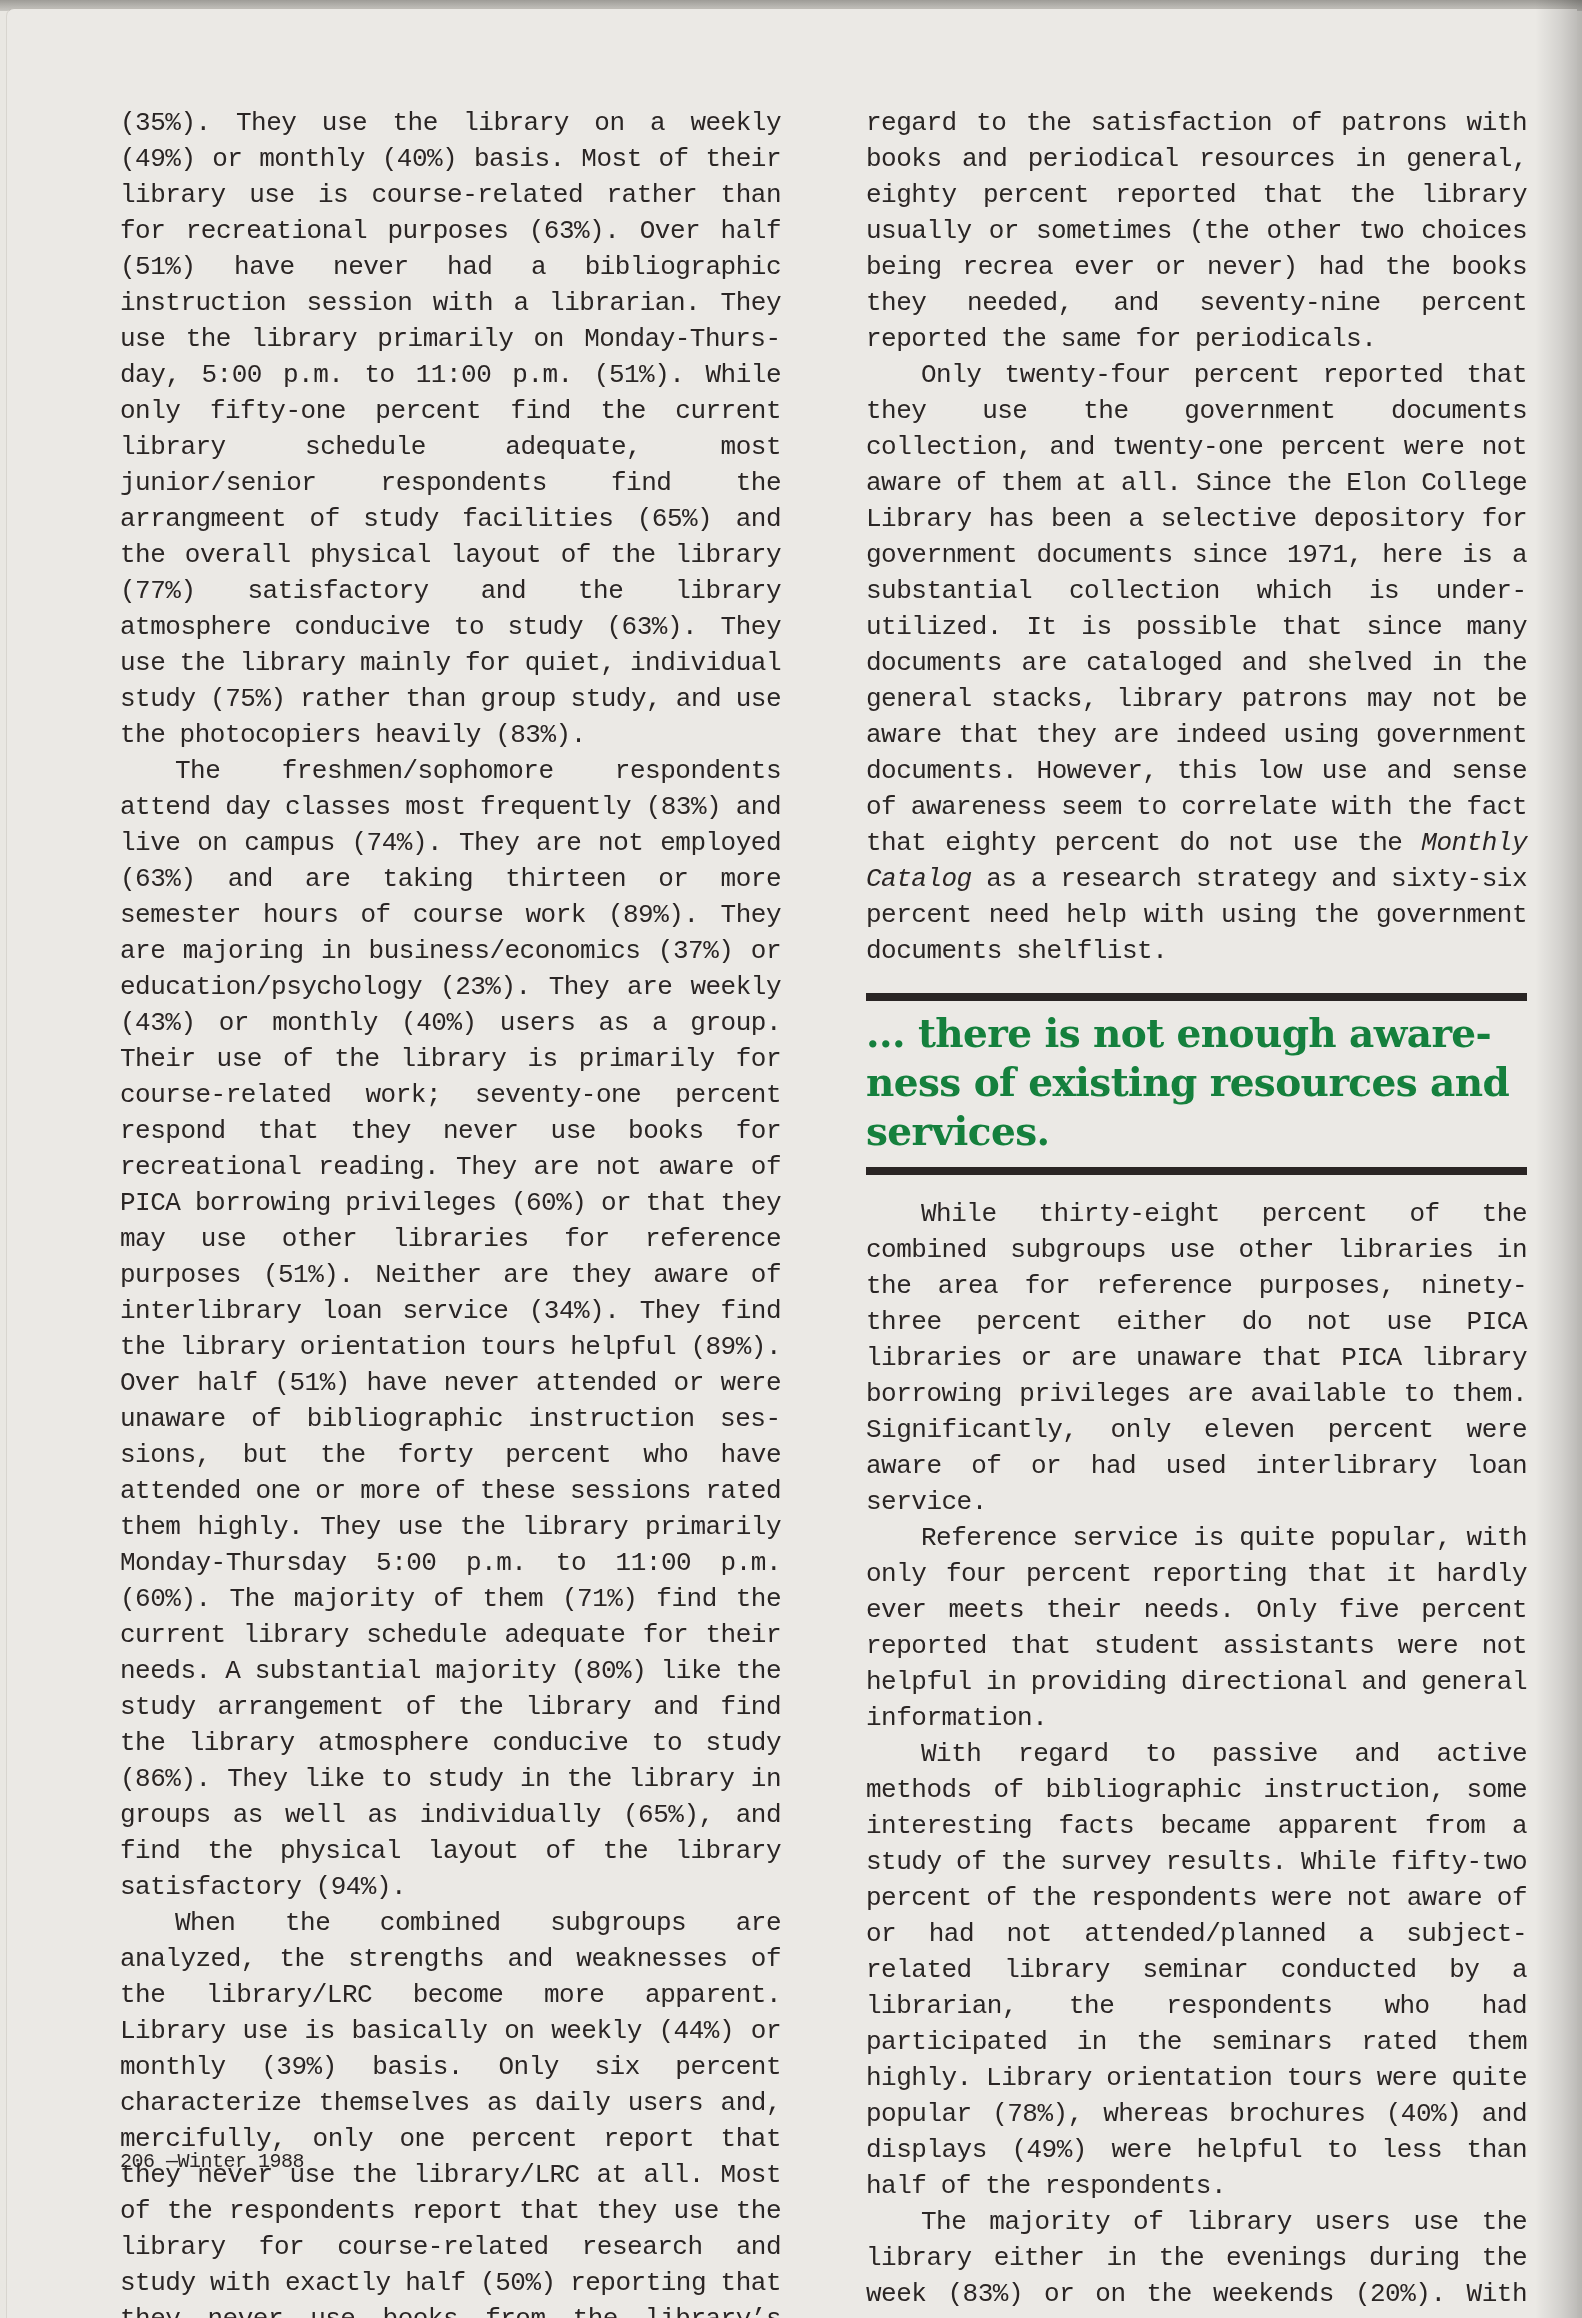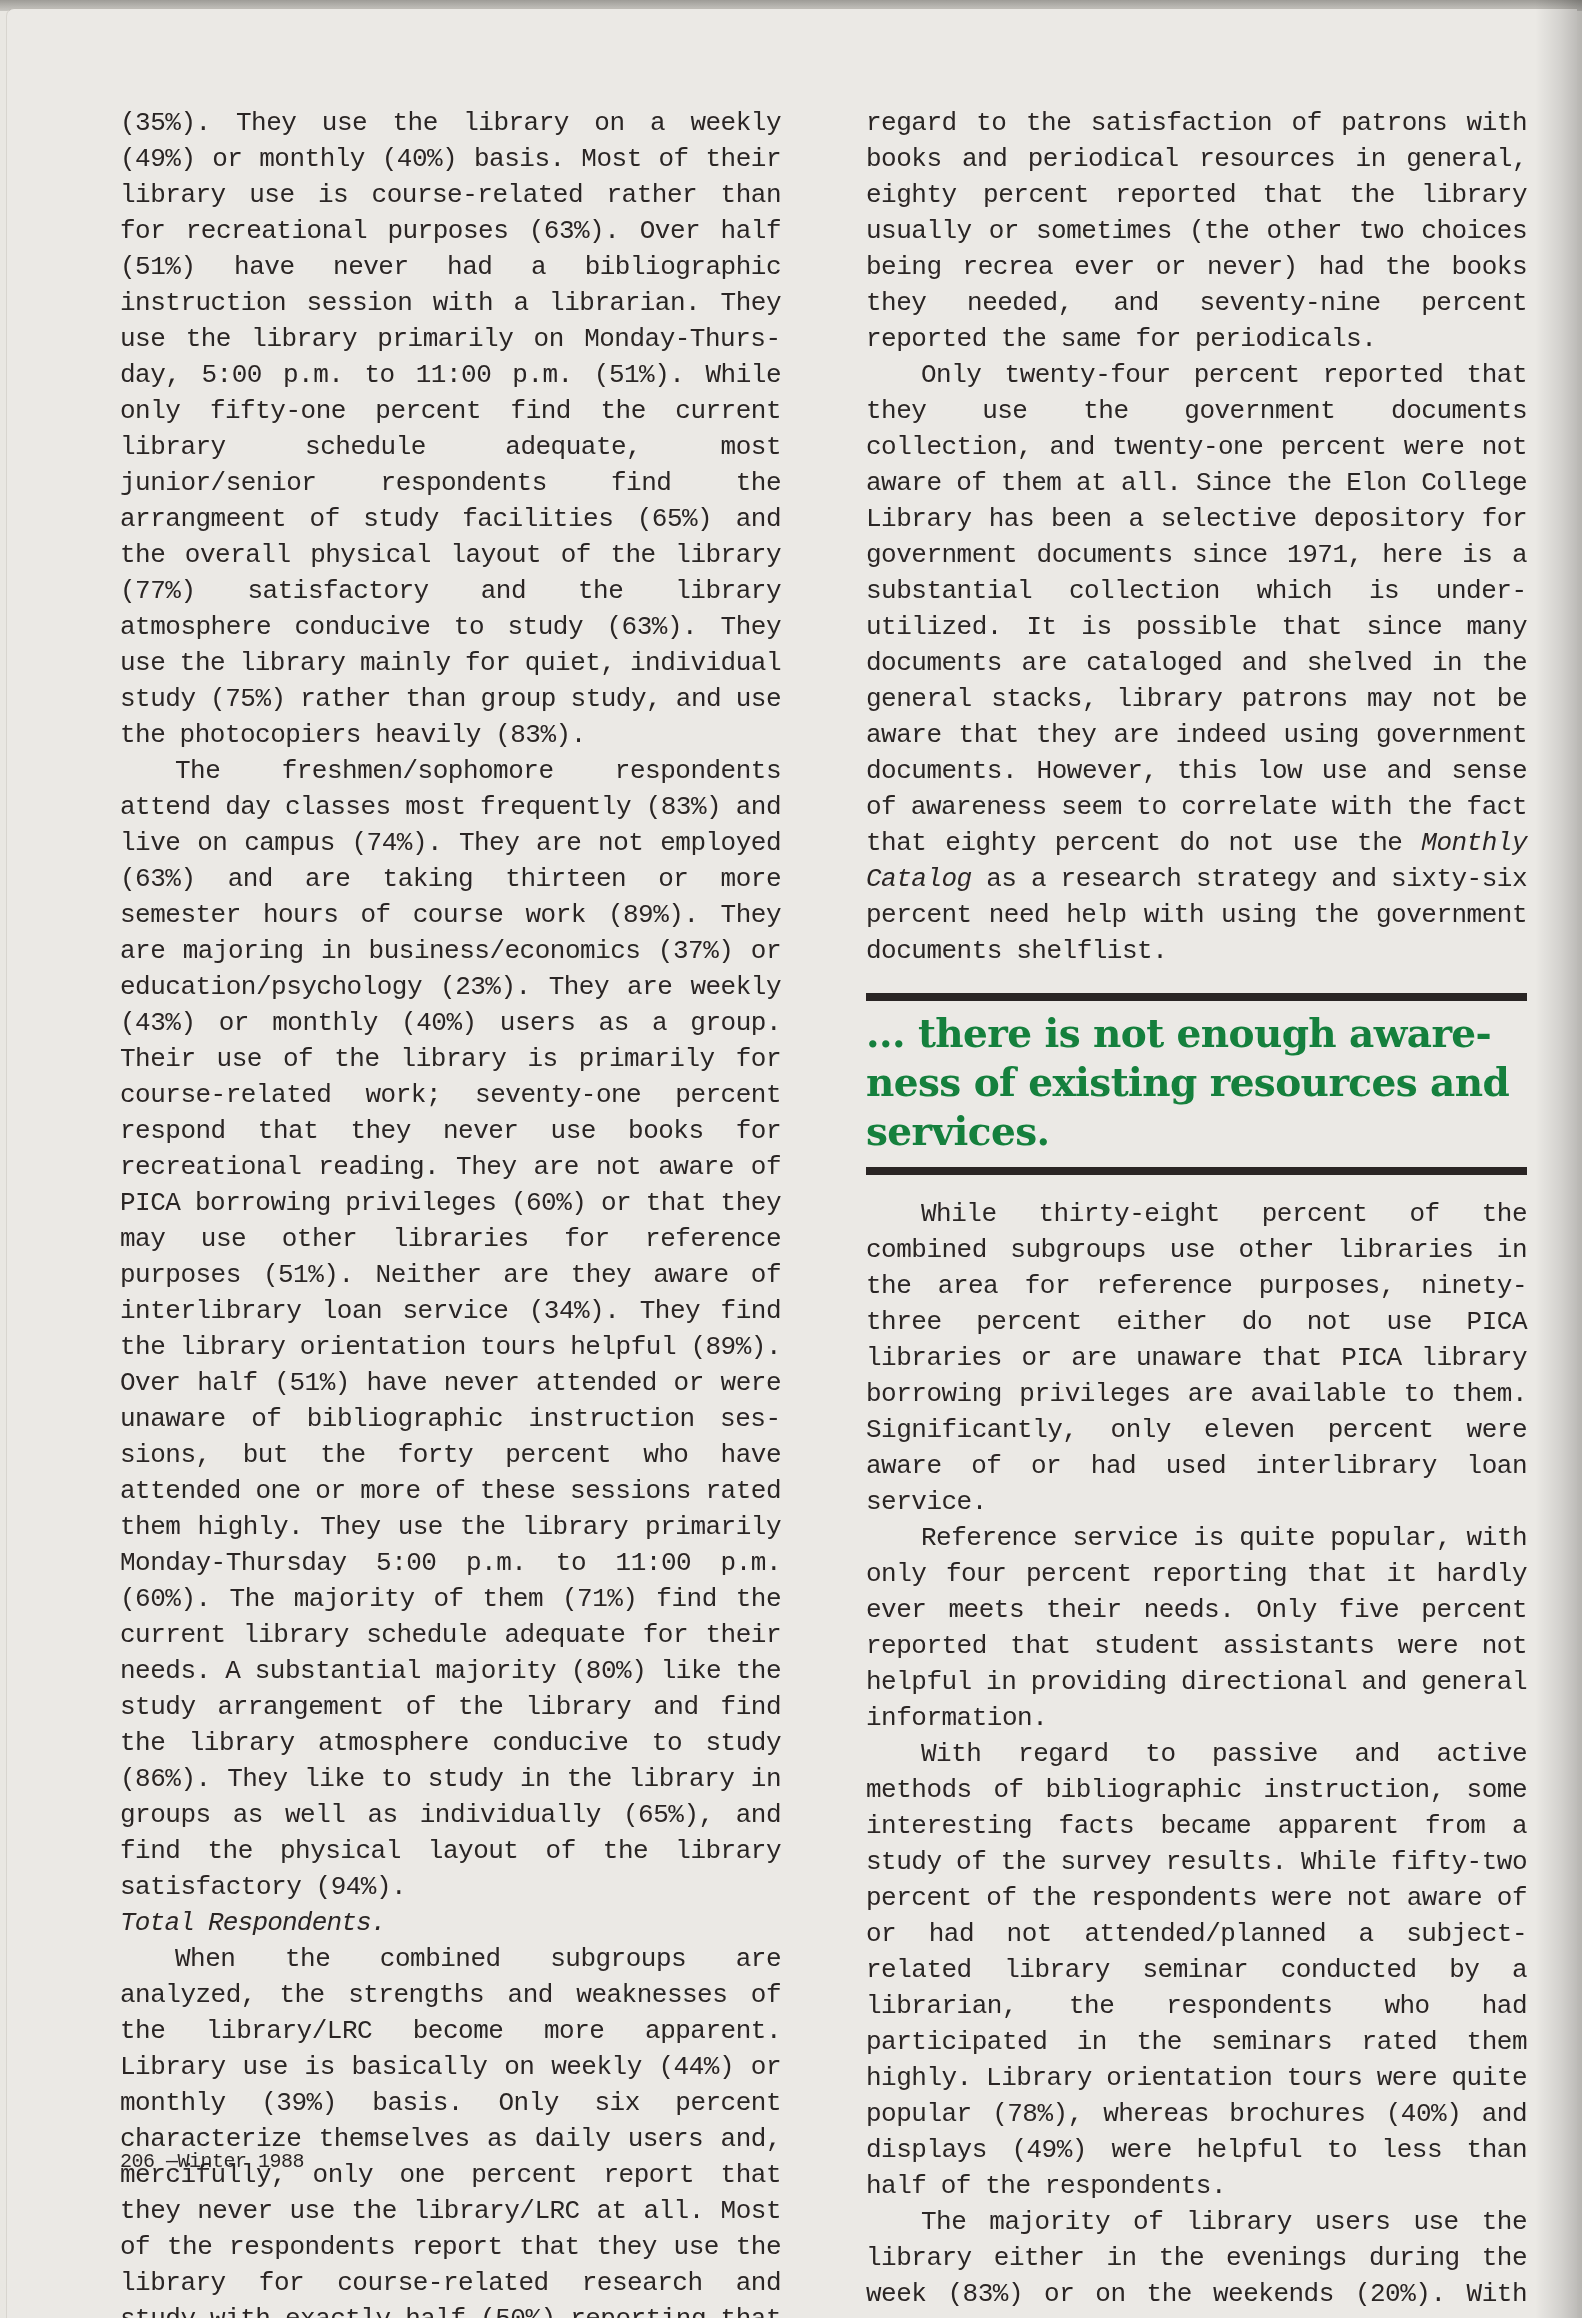--- a/index.html
+++ b/index.html
@@ -66,21 +66,20 @@
 </head>
 <body>
 
 <div class="top-strip"></div>
 <div class="page"></div>
 <div class="binding-shadow"></div>
 
 <div class="column col-left">
   <p>(35%). They use the library on a weekly (49%) or monthly (40%) basis. Most of their library use is course-related rather than for recreational pur­poses (63%). Over half (51%) have never had a bibliographic instruction session with a librarian. They use the library primarily on Monday-Thurs­day, 5:00 p.m. to 11:00 p.m. (51%). While only fifty-one percent find the current library schedule adequate, most junior/senior respondents find the arrangmeent of study facilities (65%) and the overall physical layout of the library (77%) satis­factory and the library atmosphere conducive to study (63%). They use the library mainly for quiet, individual study (75%) rather than group study, and use the photocopiers heavily (83%).</p>
   <p class="indent">The freshmen/sophomore respondents attend day classes most frequently (83%) and live on campus (74%). They are not employed (63%) and are taking thirteen or more semester hours of course work (89%). They are majoring in busi­ness/economics (37%) or education/psychology (23%). They are weekly (43%) or monthly (40%) users as a group. Their use of the library is pri­marily for course-related work; seventy-one percent respond that they never use books for recrea­tional reading. They are not aware of PICA bor­rowing privileges (60%) or that they may use other libraries for reference purposes (51%). Neither are they aware of interlibrary loan service (34%). They find the library orientation tours helpful (89%). Over half (51%) have never attended or were unaware of bibliographic instruction ses­sions, but the forty percent who have attended one or more of these sessions rated them highly. They use the library primarily Monday-Thursday 5:00 p.m. to 11:00 p.m. (60%). The majority of them (71%) find the current library schedule ade­quate for their needs. A substantial majority (80%) like the study arrangement of the library and find the library atmosphere conducive to study (86%). They like to study in the library in groups as well as individually (65%), and find the physical layout of the library satisfactory (94%).</p>
-  <p class="subhead">Total Respondents.</p>
   <p class="indent">When the combined subgroups are analyzed, the strengths and weaknesses of the library/LRC become more apparent. Library use is basically on weekly (44%) or monthly (39%) basis. Only six percent characterize themselves as daily users and, mercifully, only one percent report that they never use the library/LRC at all. Most of the respondents report that they use the library for course-related research and study with exactly half (50%) reporting that they never use books from the library’s collection for personal use. With</p>
 </div>
 
 <div class="column col-right">
   <p>regard to the satisfaction of patrons with books and periodical resources in general, eighty per­cent reported that the library usually or some­times (the other two choices being recrea ever or never) had the books they needed, and seventy-nine percent reported the same for periodicals.</p>
   <p class="indent"><span>Only twenty-four percent reported that they use the government documents collection, and twenty-one percent were not aware of them at all. Since the Elon College Library has been a selective depository for government documents since 1971, here is a substantial collection which is under­utilized. It is possible that since many documents are cataloged and shelved in the general stacks, library patrons may not be aware that they are indeed using government documents. However, this low use and sense of awareness seem to correlate with the fact that eighty percent do not use the </span><em>Monthly Catalog</em><span> as a research strategy and sixty-six percent need help with using the government documents shelflist.</span></p>
   <div class="pq-wrap">
     <div class="pullquote">... there is not enough aware­ness of existing resources and services.</div>
   </div>
   <p class="indent">While thirty-eight percent of the combined subgroups use other libraries in the area for ref­erence purposes, ninety-three percent either do not use PICA libraries or are unaware that PICA library borrowing privileges are available to them. Significantly, only eleven percent were aware of or had used interlibrary loan service.</p>

